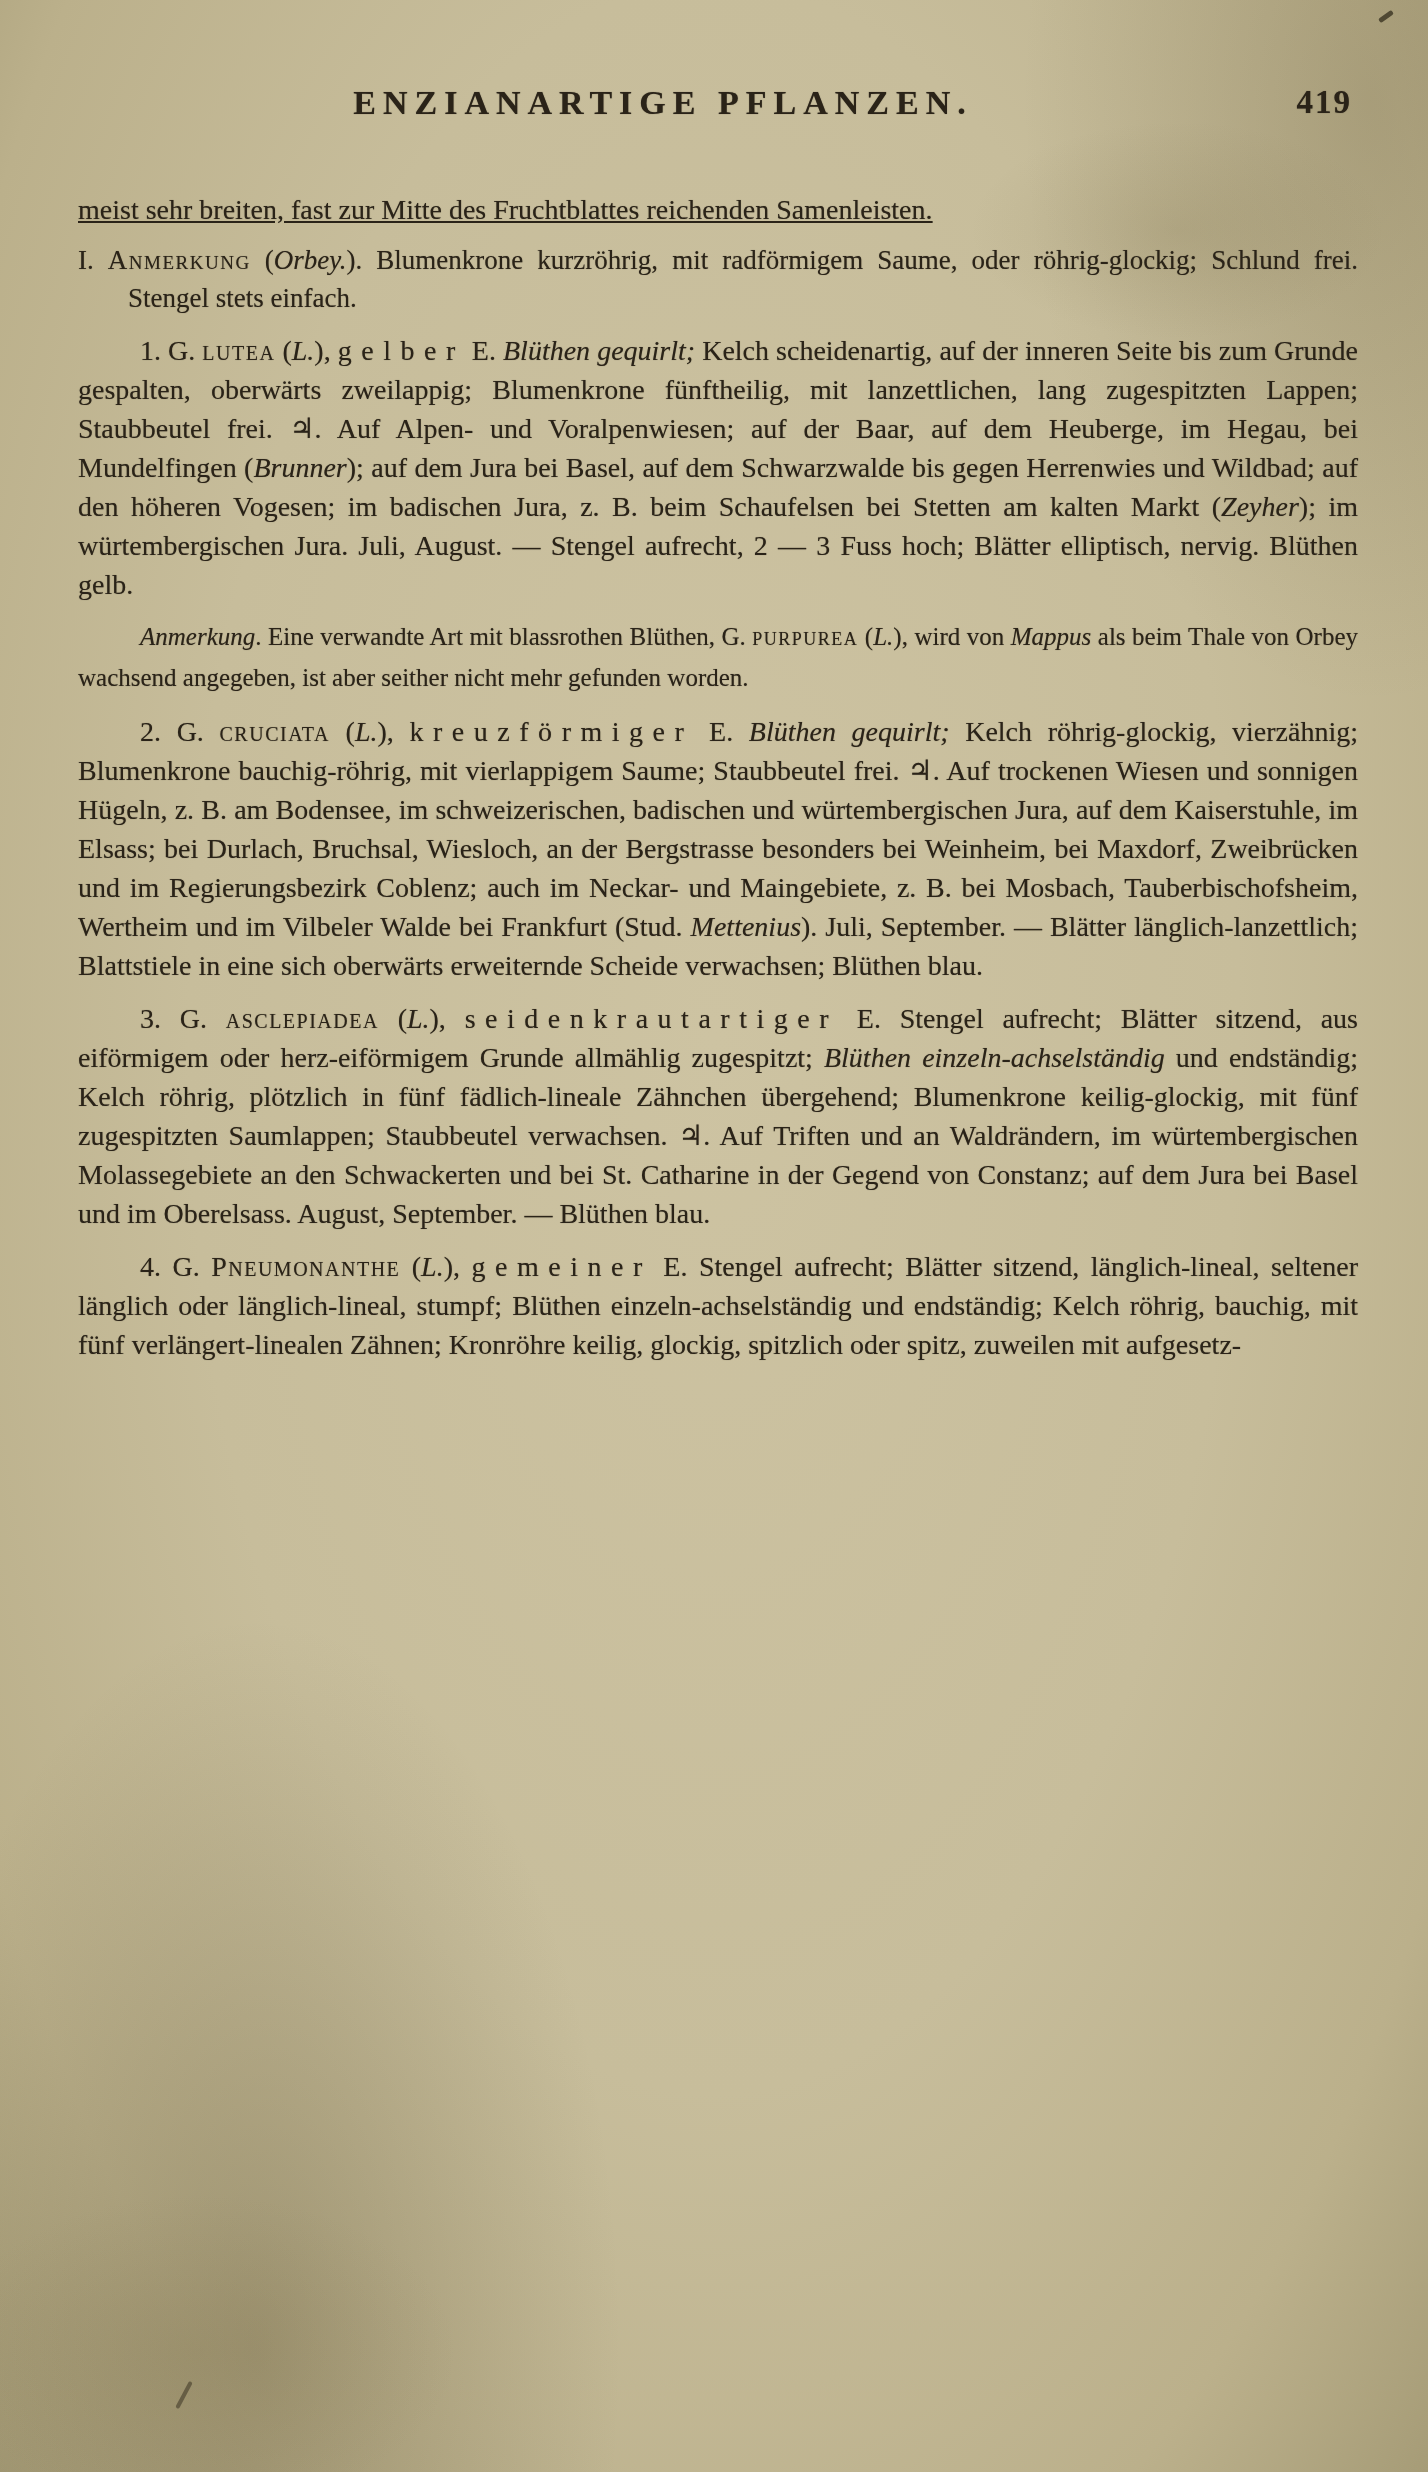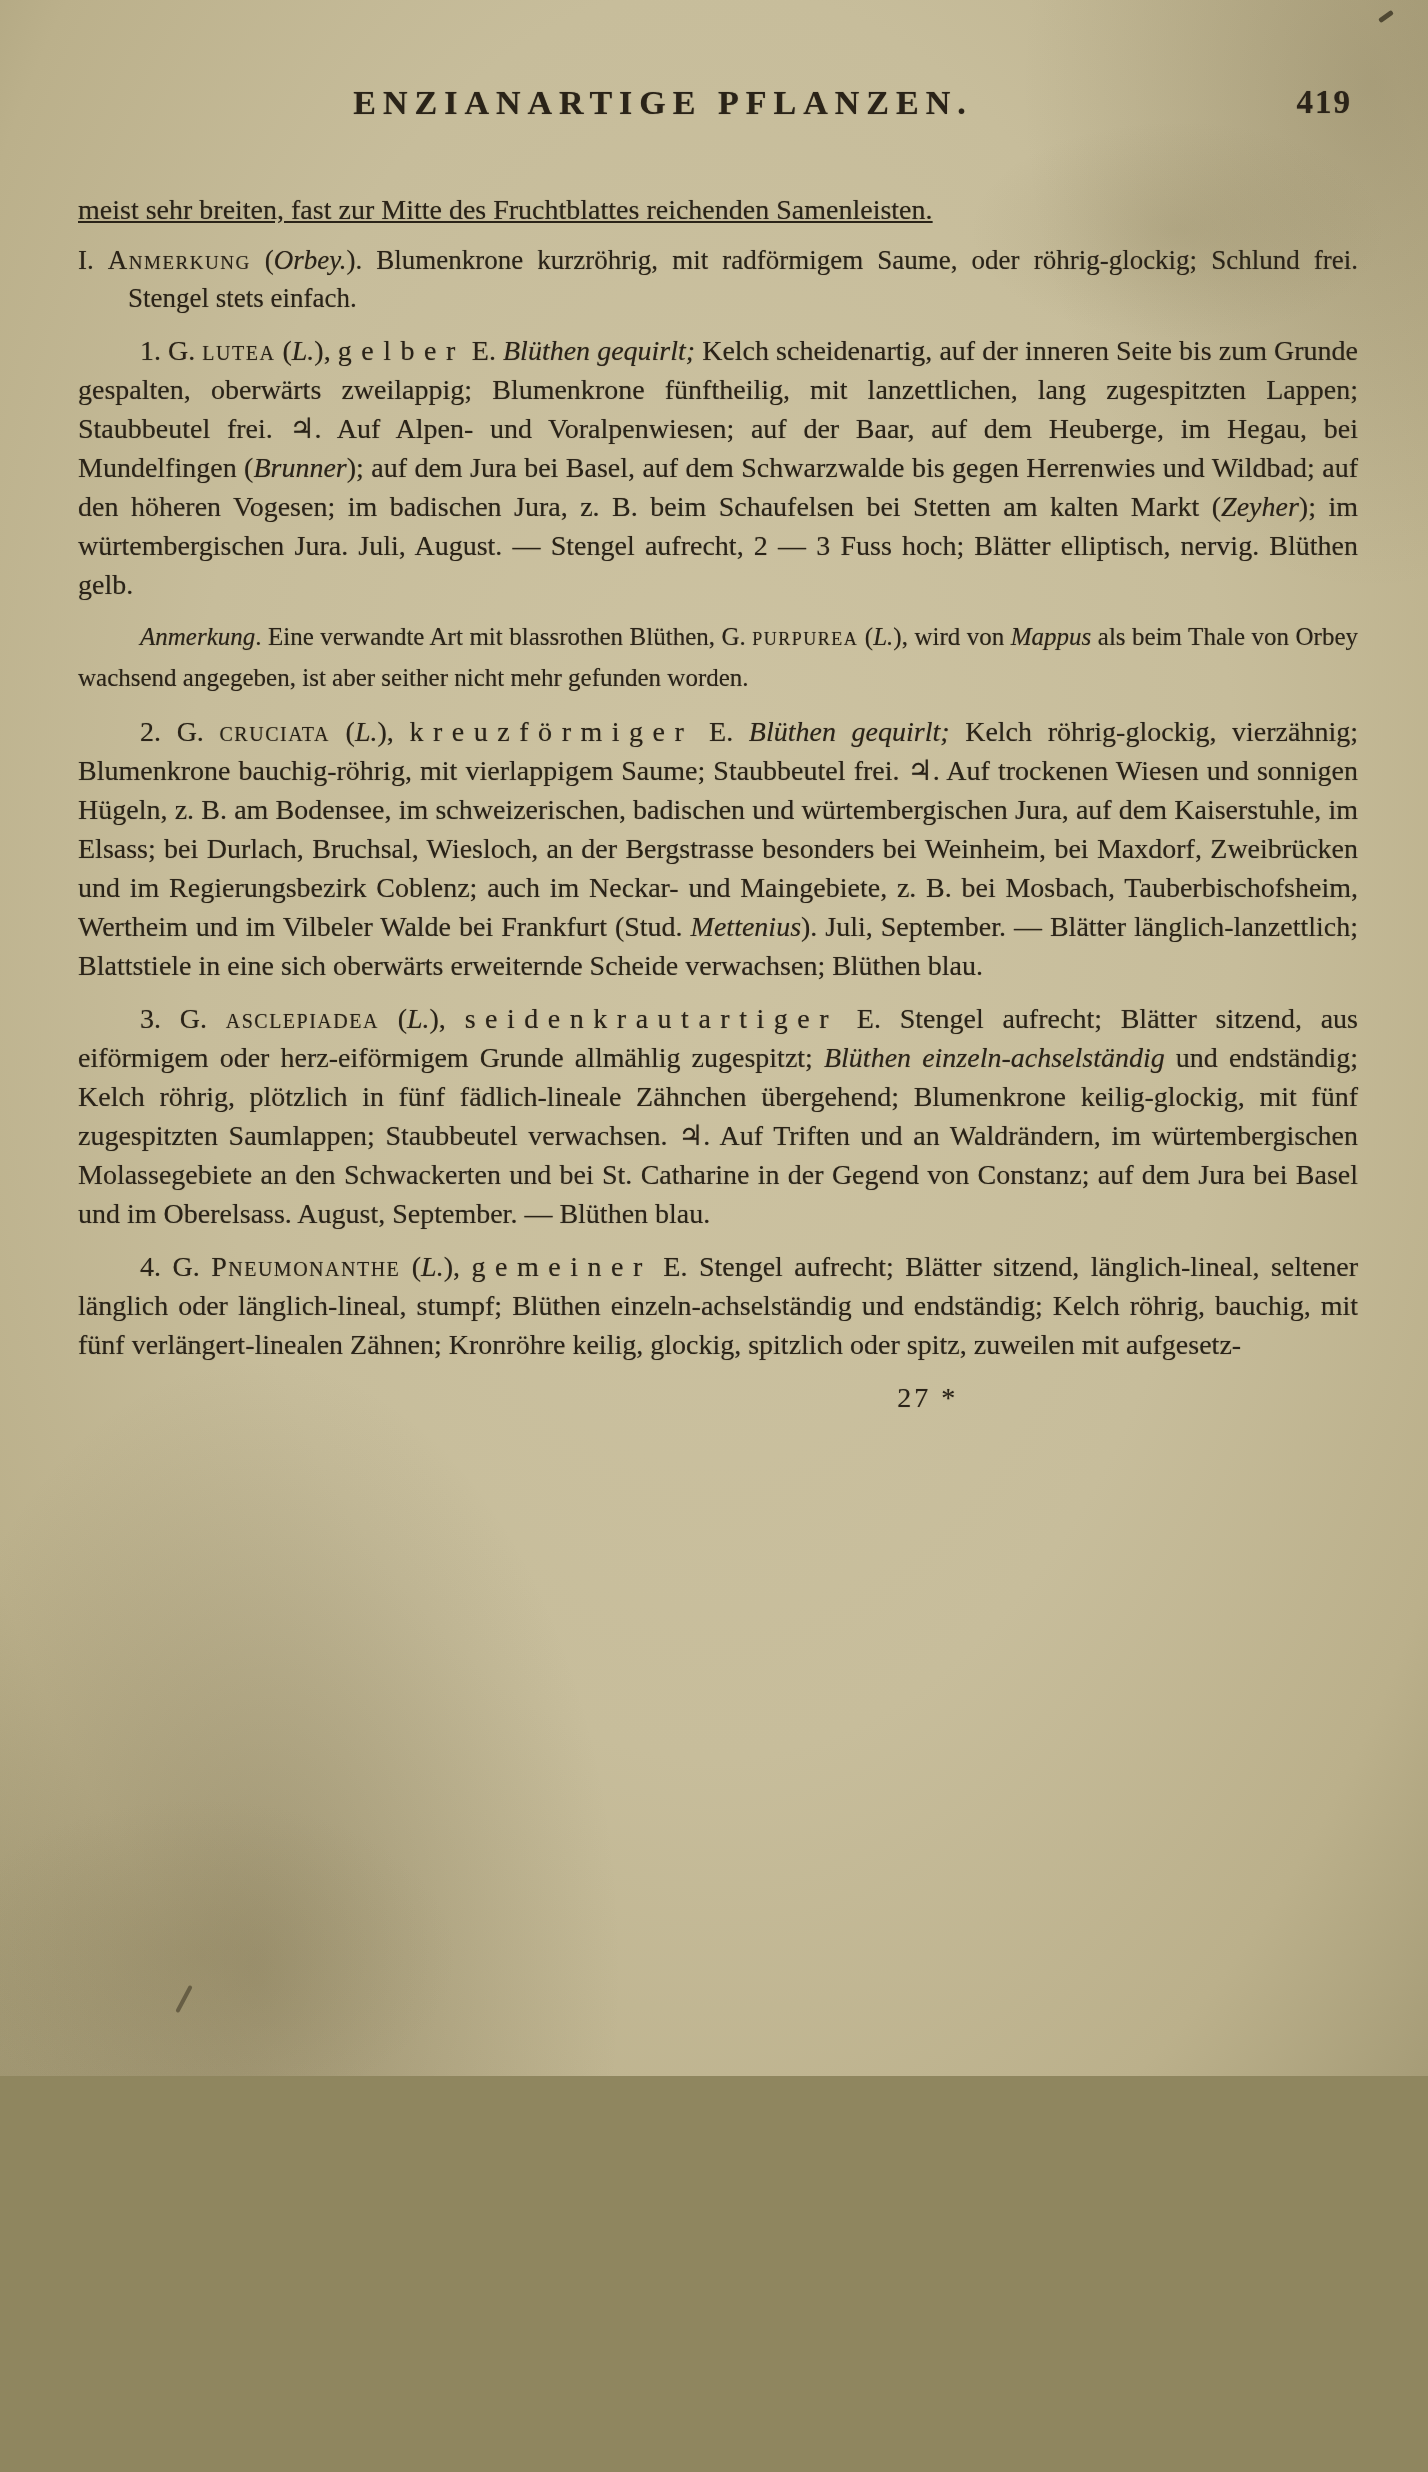--- a/index.html
+++ b/index.html
@@ -1,18 +1,18 @@
 <!DOCTYPE html>
 <html><head>
 <meta charset="utf-8">
 <style>
   html,body{margin:0;padding:0;background:#8f865f;}
   .page{
     position:relative;
-    width:1428px;height:2076px;
+    width:1428px;height:2472px;
     margin:0 auto;
     overflow:hidden;
     background:
       radial-gradient(ellipse at 18% 95%, rgba(90,80,50,0.30) 0%, rgba(90,80,50,0) 22%),
       radial-gradient(ellipse at 96% 4%, rgba(95,85,55,0.22) 0%, rgba(95,85,55,0) 18%),
       radial-gradient(ellipse at 50% 42%, #cdc3a2 0%, #c7bd9b 52%, #bbb08b 82%, #a69c77 100%);
     color:#2a2318;
     font-family:"Liberation Serif","DejaVu Serif",serif;
   }
   .content{
@@ -73,15 +73,14 @@
     <div class="text-block">
         <p class="continuation"><span class="seg-n">meist sehr breiten, fast zur Mitte des Fruchtblattes reichenden Samenleisten.</span></p>
         <p class="key"><span class="seg-n">I. </span><span class="seg-sc">Anmerkung</span><span class="seg-n"> (</span><span class="seg-i">Orbey.</span><span class="seg-n">). Blumenkrone kurzröhrig, mit radförmigem Saume, oder röhrig-glockig; Schlund frei. Stengel stets einfach.</span></p>
         <p class="species"><span class="seg-n">1. G. </span><span class="seg-sc">lutea</span><span class="seg-n"> (</span><span class="seg-i">L.</span><span class="seg-n">), </span><span class="seg-sp">gelber</span><span class="seg-n"> E. </span><span class="seg-i">Blüthen gequirlt;</span><span class="seg-n"> Kelch scheidenartig, auf der inneren Seite bis zum Grunde gespalten, oberwärts zweilappig; Blumenkrone fünftheilig, mit lanzettlichen, lang zugespitzten Lappen; Staubbeutel frei. ♃. Auf Alpen- und Voralpenwiesen; auf der Baar, auf dem Heuberge, im Hegau, bei Mundelfingen (</span><span class="seg-i">Brunner</span><span class="seg-n">); auf dem Jura bei Basel, auf dem Schwarzwalde bis gegen Herrenwies und Wildbad; auf den höheren Vogesen; im badischen Jura, z. B. beim Schaufelsen bei Stetten am kalten Markt (</span><span class="seg-i">Zeyher</span><span class="seg-n">); im würtembergischen Jura. Juli, August. — Stengel aufrecht, 2 — 3 Fuss hoch; Blätter elliptisch, nervig. Blüthen gelb.</span></p>
         <p class="note"><span class="seg-i">Anmerkung</span><span class="seg-n">. Eine verwandte Art mit blassrothen Blüthen, G. </span><span class="seg-sc">purpurea</span><span class="seg-n"> (</span><span class="seg-i">L.</span><span class="seg-n">), wird von </span><span class="seg-i">Mappus</span><span class="seg-n"> als beim Thale von Orbey wachsend angegeben, ist aber seither nicht mehr gefunden worden.</span></p>
         <p class="species"><span class="seg-n">2. G. </span><span class="seg-sc">cruciata</span><span class="seg-n"> (</span><span class="seg-i">L.</span><span class="seg-n">), </span><span class="seg-sp">kreuzförmiger</span><span class="seg-n"> E. </span><span class="seg-i">Blüthen gequirlt;</span><span class="seg-n"> Kelch röhrig-glockig, vierzähnig; Blumenkrone bauchig-röhrig, mit vierlappigem Saume; Staubbeutel frei. ♃. Auf trockenen Wiesen und sonnigen Hügeln, z. B. am Bodensee, im schweizerischen, badischen und würtembergischen Jura, auf dem Kaiserstuhle, im Elsass; bei Durlach, Bruchsal, Wiesloch, an der Bergstrasse besonders bei Weinheim, bei Maxdorf, Zweibrücken und im Regierungsbezirk Coblenz; auch im Neckar- und Maingebiete, z. B. bei Mosbach, Tauberbischofsheim, Wertheim und im Vilbeler Walde bei Frankfurt (Stud. </span><span class="seg-i">Mettenius</span><span class="seg-n">). Juli, September. — Blätter länglich-lanzettlich; Blattstiele in eine sich oberwärts erweiternde Scheide verwachsen; Blüthen blau.</span></p>
         <p class="species"><span class="seg-n">3. G. </span><span class="seg-sc">asclepiadea</span><span class="seg-n"> (</span><span class="seg-i">L.</span><span class="seg-n">), </span><span class="seg-sp">seidenkrautartiger</span><span class="seg-n"> E. Stengel aufrecht; Blätter sitzend, aus eiförmigem oder herz-eiförmigem Grunde allmählig zugespitzt; </span><span class="seg-i">Blüthen einzeln-achselständig</span><span class="seg-n"> und endständig; Kelch röhrig, plötzlich in fünf fädlich-lineale Zähnchen übergehend; Blumenkrone keilig-glockig, mit fünf zugespitzten Saumlappen; Staubbeutel verwachsen. ♃. Auf Triften und an Waldrändern, im würtembergischen Molassegebiete an den Schwackerten und bei St. Catharine in der Gegend von Constanz; auf dem Jura bei Basel und im Oberelsass. August, September. — Blüthen blau.</span></p>
         <p class="species"><span class="seg-n">4. G. </span><span class="seg-sc">Pneumonanthe</span><span class="seg-n"> (</span><span class="seg-i">L.</span><span class="seg-n">), </span><span class="seg-sp">gemeiner</span><span class="seg-n"> E. Stengel aufrecht; Blätter sitzend, länglich-lineal, seltener länglich oder länglich-lineal, stumpf; Blüthen einzeln-achselständig und endständig; Kelch röhrig, bauchig, mit fünf verlängert-linealen Zähnen; Kronröhre keilig, glockig, spitzlich oder spitz, zuweilen mit aufgesetz-</span></p>
       </div>
 
-    <div class="signature">27 *</div>
   </div>
 </div>
 
 </body></html>

